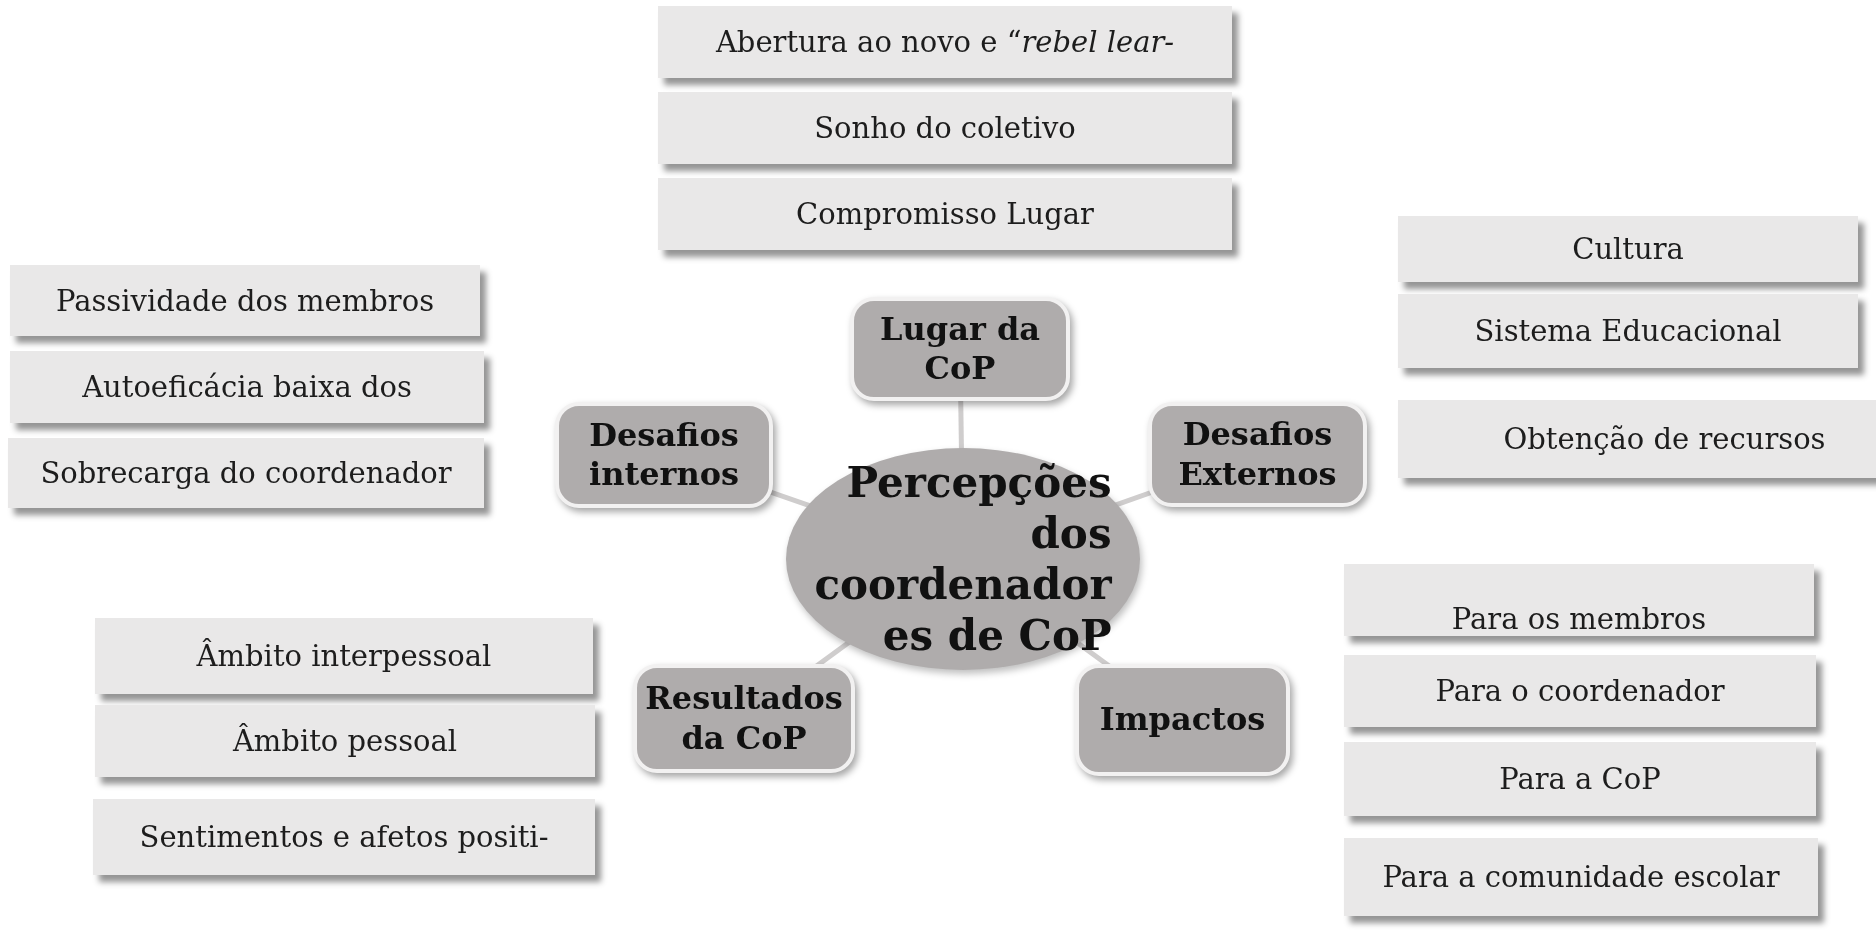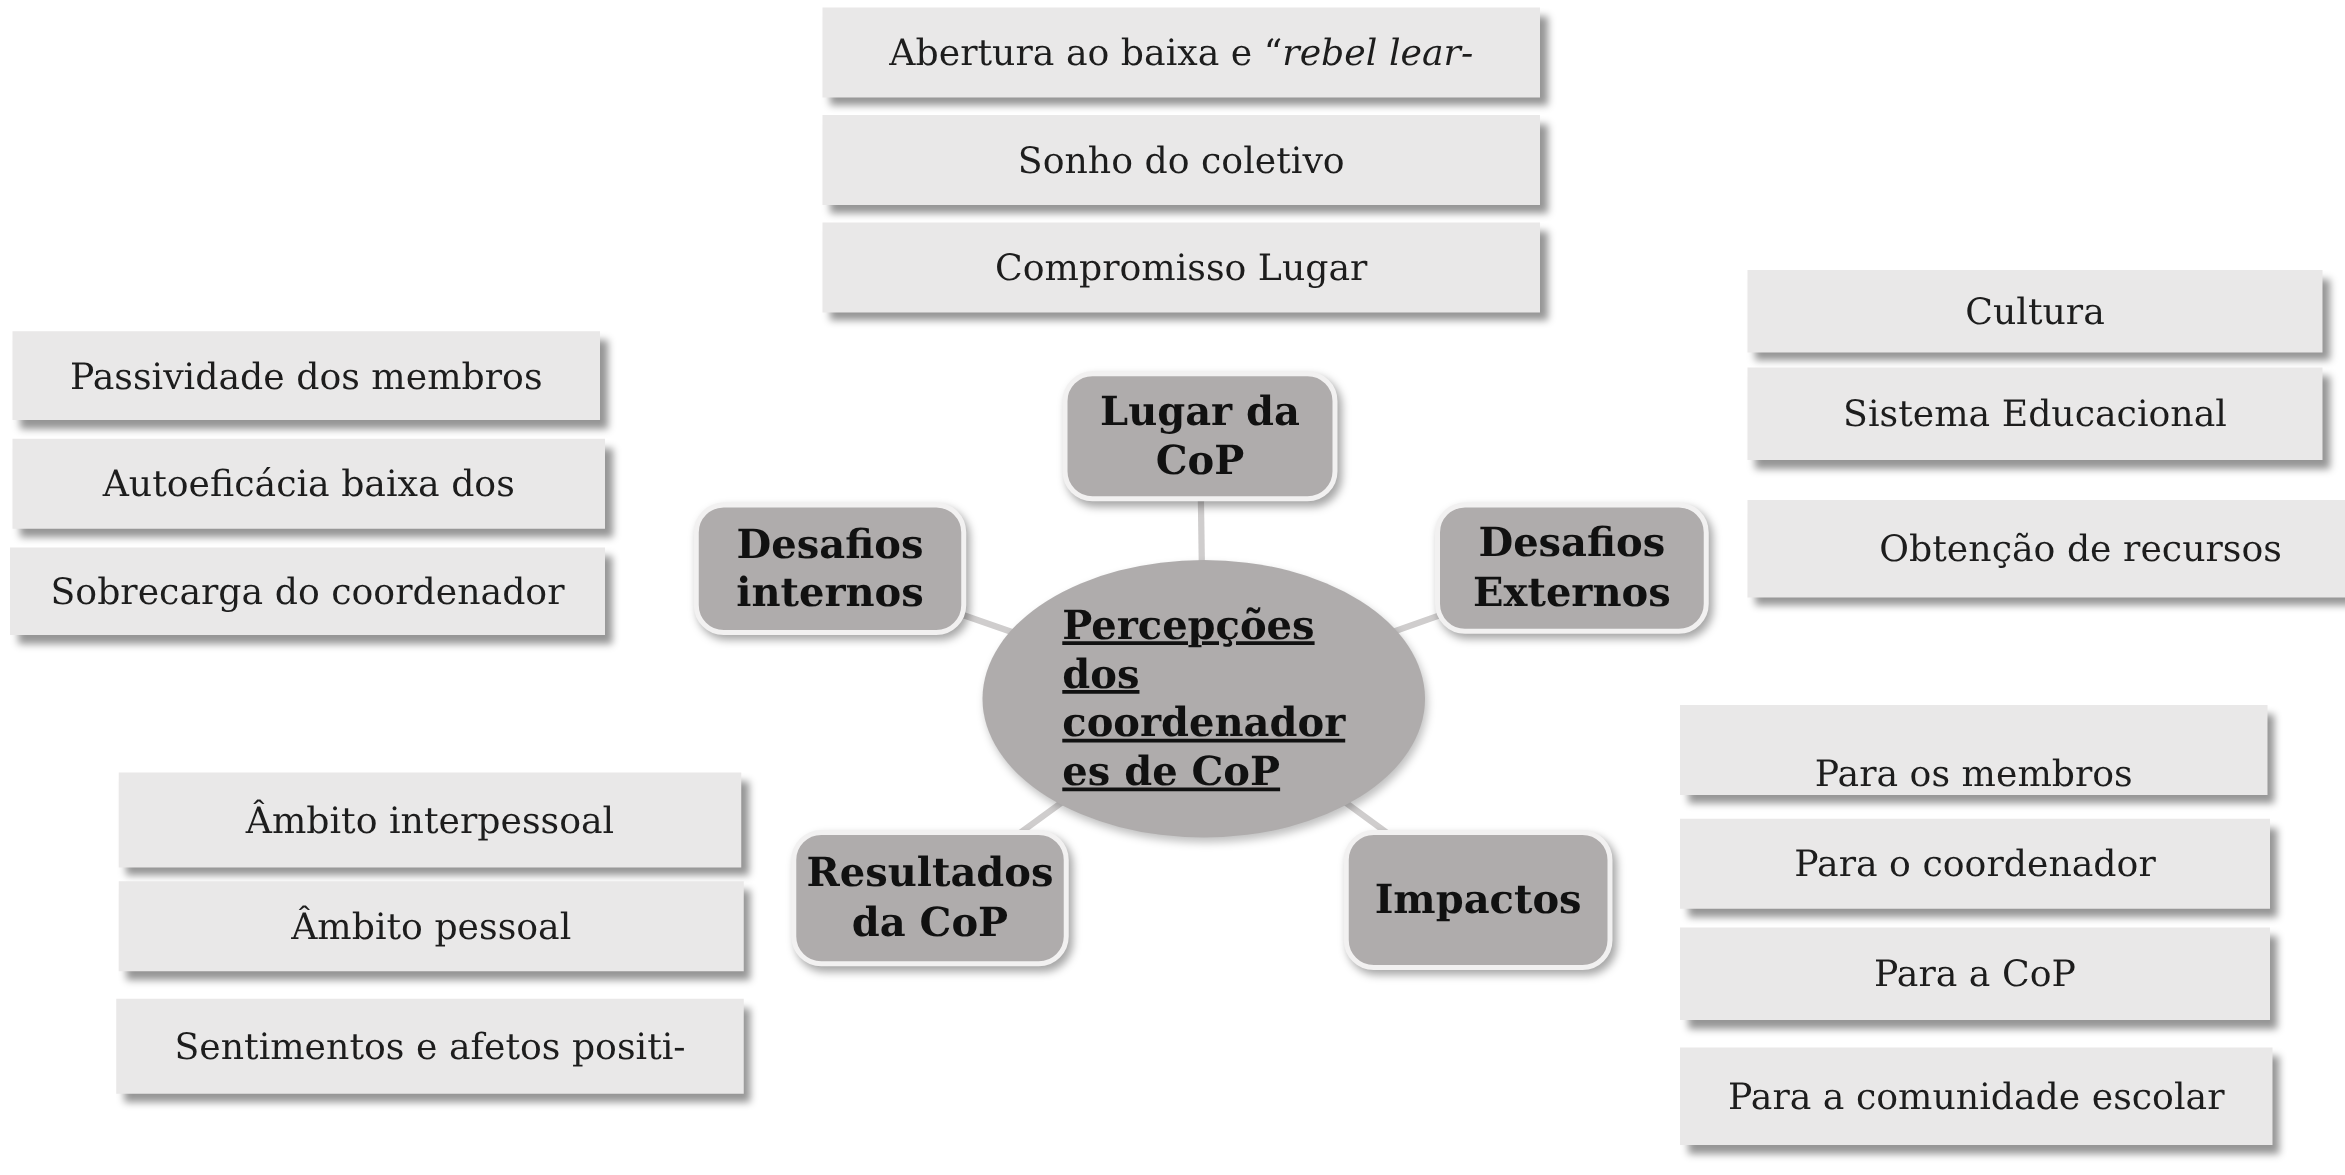--- a/index.html
+++ b/index.html
@@ -69,26 +69,25 @@
     width: 354px; height: 222px;
     border-radius: 50%;
     background: var(--node-fill, #afacac);
     box-shadow: 2px 4px 7px rgba(0,0,0,0.25);
     display: flex;
     align-items: center;
     justify-content: center;
   }
   .center-ellipse span {
     white-space: pre-line;
-    text-align: left;
+    text-align: right;
     font-weight: bold;
-    font-size: 32px;
+    font-size: 42px;
     line-height: 1.22;
     color: #111111;
-    text-decoration: underline;
   }
 
   
   .t1 { left: 658px; top: 6px;   width: 574px; height: 72px; }
   .t2 { left: 658px; top: 92px;  width: 574px; height: 72px; }
   .t3 { left: 658px; top: 178px; width: 574px; height: 72px; }
 
   
   .lt1 { left: 10px; top: 265px; width: 470px; height: 71px; }
   .lt2 { left: 10px; top: 351px; width: 474px; height: 72px; }
@@ -151,21 +150,21 @@
   </div>
   <div class="node n-resultados">
     <span>Resultados
 da CoP</span>
   </div>
   <div class="node n-impactos">
     <span>Impactos</span>
   </div>
 
   <div class="item t1">
-    <span>Abertura ao baixa e “</span>
+    <span>Abertura ao novo e “</span>
       <span class="it">rebel lear-</span>
   </div>
   <div class="item t2">
     <span>Sonho do coletivo</span>
   </div>
   <div class="item t3">
     <span>Compromisso Lugar</span>
   </div>
 
   <div class="item lt1">

